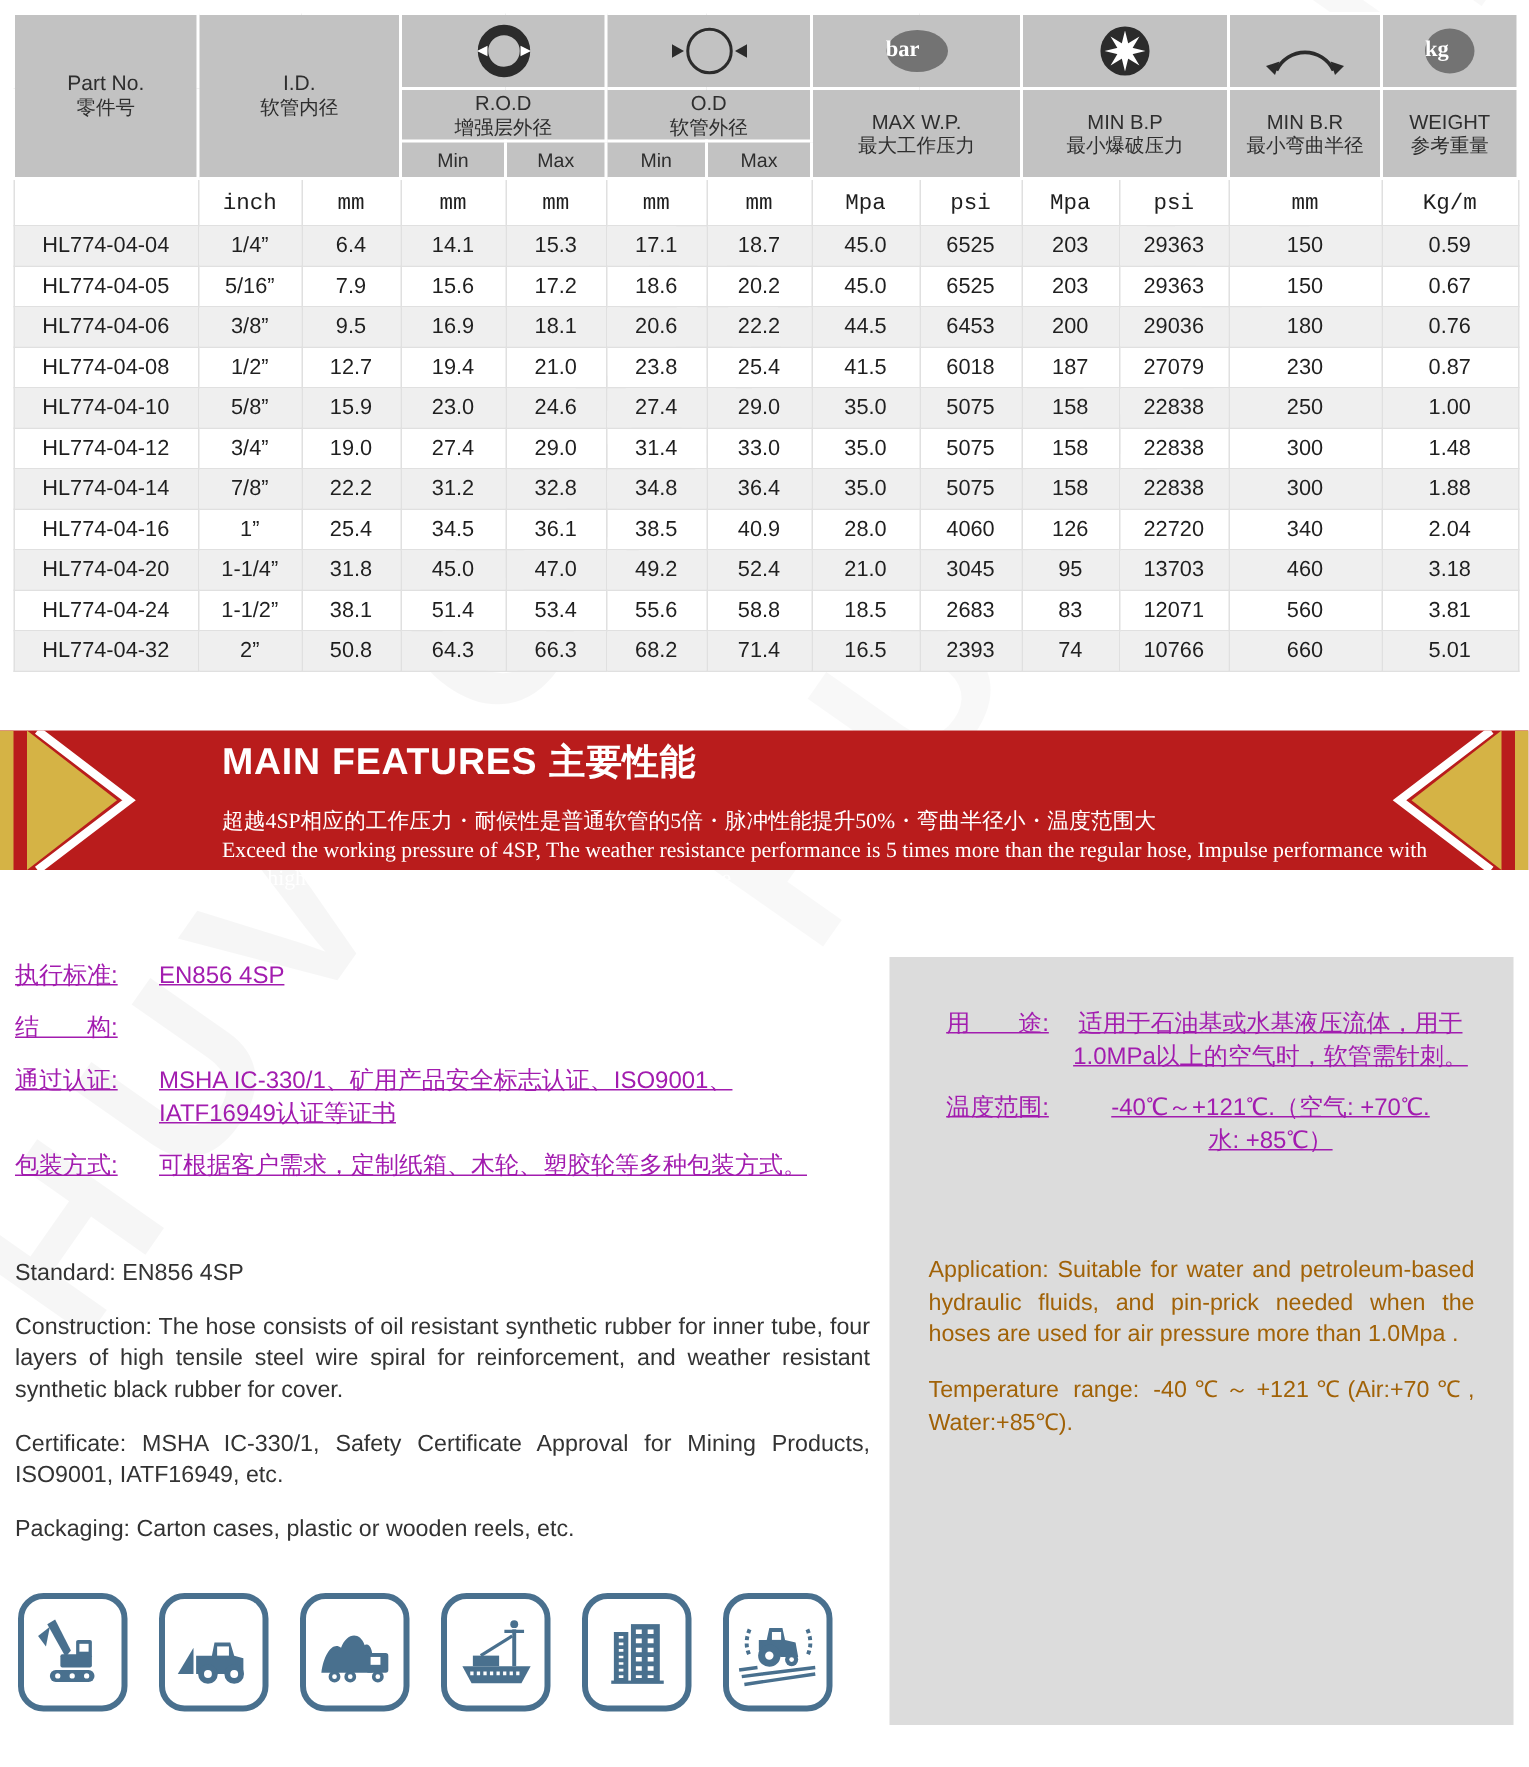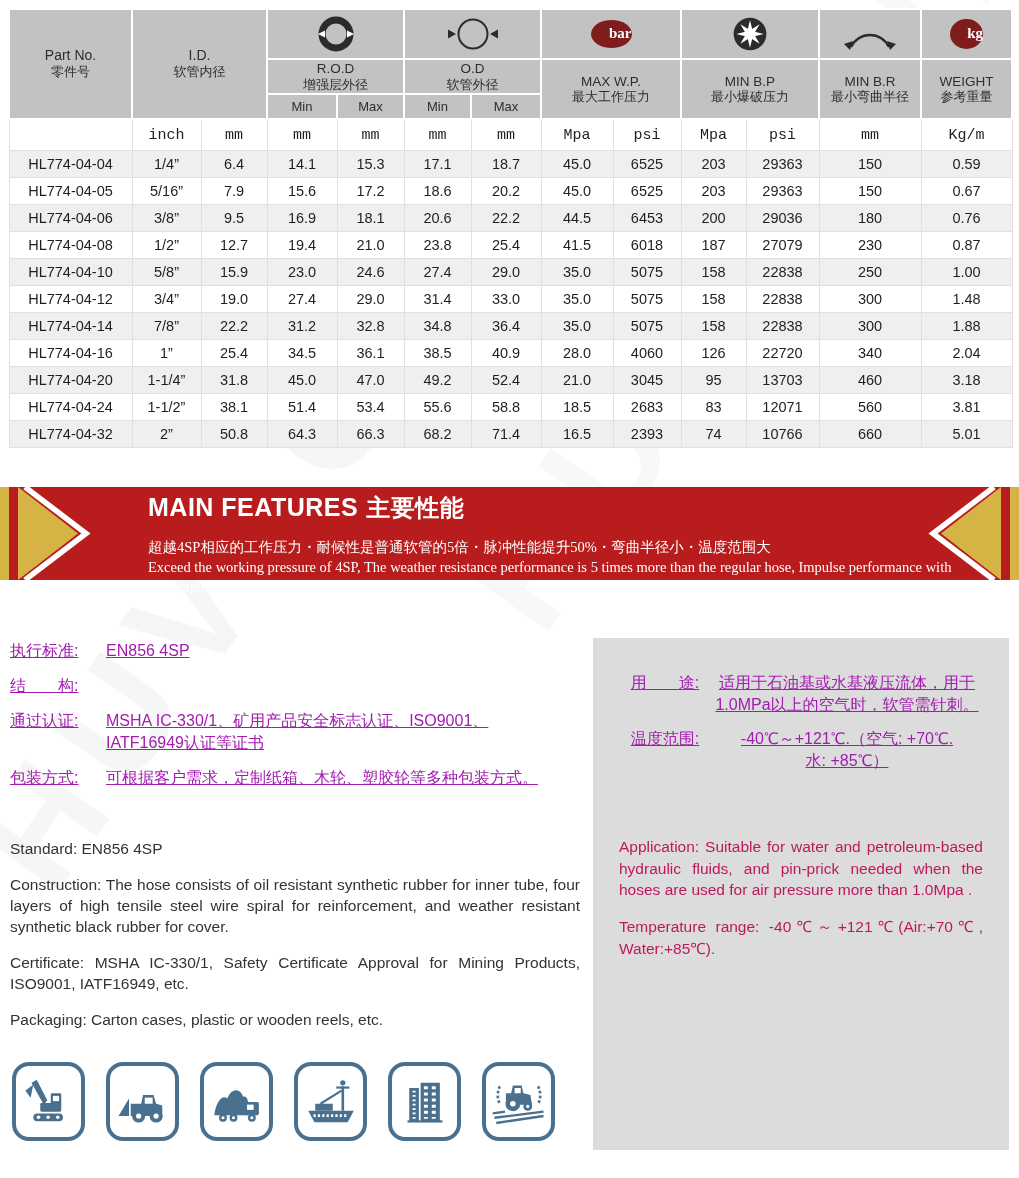--- a/index.html
+++ b/index.html
@@ -23,22 +23,22 @@
                   overflow:hidden; white-space:nowrap; }
   tr.icons-row th { height:50px; }
   tr.labels-row th { height:30px; font-size:13px; line-height:1.18; }
   tr.minmax-row th { height:25px; font-size:13px; }
   th .en { font-size:13.5px; display:block; }
   th .cn { font-size:13px; display:block; }
   th.part-h .en, th.id-h .en { font-size:14px; }
   tr.units-row td { height:31px; font-size:15px;font-family:Liberation Mono, monospace; }
   tbody tr.alt td { background:#efefef; }
 
-  .badge { display:inline-block; background:#7f1d1d; color:#fff; font-weight:bold;
-           font-family:"Liberation Serif", serif; text-align:right; }
+  .badge { display:inline-block; background:#737373; color:#fff; font-weight:bold;
+           font-family:"Liberation Serif", serif; text-align:left; }
   .badge-bar { width:41px; height:28px; line-height:27px; border-radius:50%; font-size:15px; }
   .badge-kg  { width:33px; height:30px; line-height:29px; border-radius:50%; font-size:15px; }
   .hicon { vertical-align:middle; }
 
   
   .banner { position:absolute; left:0; top:487px; width:1019px; height:93px; background:#b91c1c; z-index:2; }
   .banner-text { position:absolute; left:148px; top:5px; width:820px; color:#fff; }
   .banner-title { font-size:25px; font-weight:bold; letter-spacing:0.5px; }
   .banner-title .cnpart { font-size:24px; margin-left:8px; }
   .banner-line-cn { font-family:"Liberation Serif", serif; font-size:14.5px; margin-top:14px; }
@@ -53,21 +53,21 @@
   .spec-value { flex:1; white-space:pre-line; }
 
   .specs-en { position:absolute; left:10px; top:838px; width:570px; z-index:2; }
   .specs-en p { font-size:15.5px; color:#333; line-height:1.36; margin-bottom:15px; text-align:justify; }
 
   .panel { position:absolute; left:593px; top:638px; width:416px; height:512px; background:#dcdcdc; z-index:1; }
   .panel-cn { padding:34px 26px 0 26px;text-align:center; }
   .panel-cn .spec-row { font-size:16px; margin-bottom:12px; }
   .panel-cn .spec-label { flex:0 0 92px; }
   .panel-en { padding:52px 26px 0 26px; }
-  .panel-en p { font-size:15.5px; color:#be185d; line-height:1.38; margin-bottom:16px; text-align:justify; }
+  .panel-en p { font-size:15.5px; color:#a16207; line-height:1.38; margin-bottom:16px; text-align:justify; }
 
   
   .industries { position:absolute; left:12px; top:1062px; display:flex; gap:21px; z-index:2; }
   .ind-icon { width:73px; height:79px; border:4px solid #49708e; border-radius:17px;
               display:flex; align-items:center; justify-content:center; background:#fff; }
   .ind-icon svg { display:block; }
 </style>
 </head>
 <body>
 

